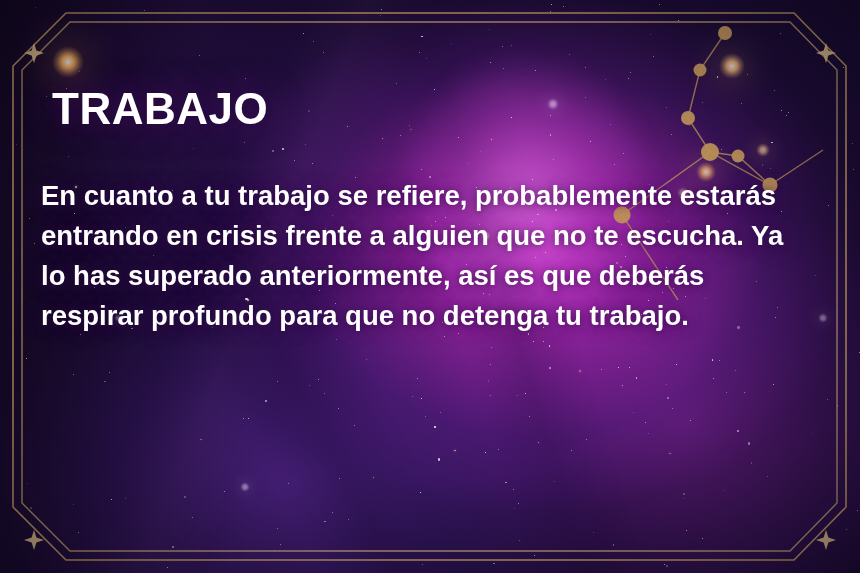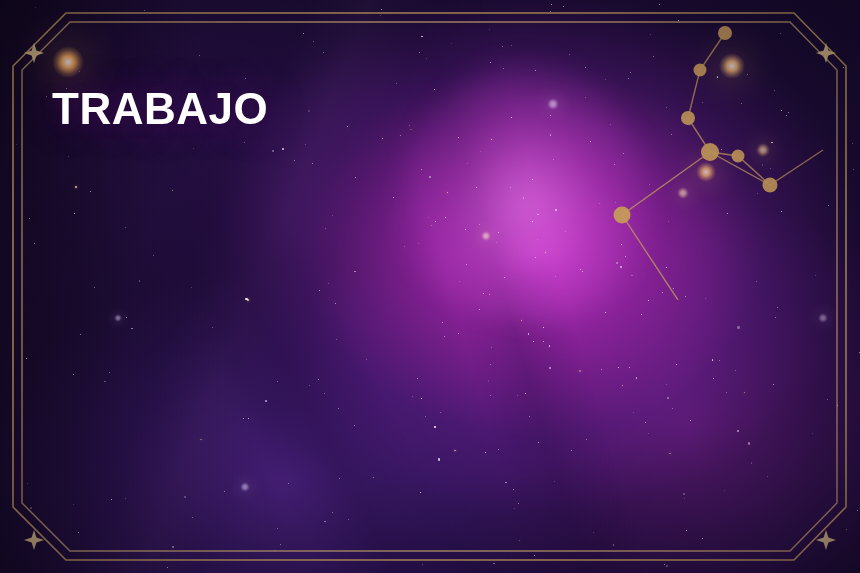--- a/index.html
+++ b/index.html
@@ -509,15 +509,16 @@
       <path d="M826 43 L828.4 50.6 L836 53 L828.4 55.4 L826 63 L823.6 55.4 L816 53 L823.6 50.6 Z"></path>
       <path d="M34 530 L36.4 537.6 L44 540 L36.4 542.4 L34 550 L31.6 542.4 L24 540 L31.6 537.6 Z"></path>
       <path d="M826 530 L828.4 537.6 L836 540 L828.4 542.4 L826 550 L823.6 542.4 L816 540 L823.6 537.6 Z"></path>
     </g>
   </svg>
 
   <div class="bg-vignette"></div>
 
   <div class="content">
     <h1 class="title">TRABAJO</h1>
+    <p class="body-text">En cuanto a tu trabajo se refiere, probablemente estarás entrando en crisis frente a alguien que no te escucha. Ya lo has superado anteriormente, así es que deberás respirar profundo para que no detenga tu trabajo.</p>
   </div>
 
 </div>
 
 </body></html>

